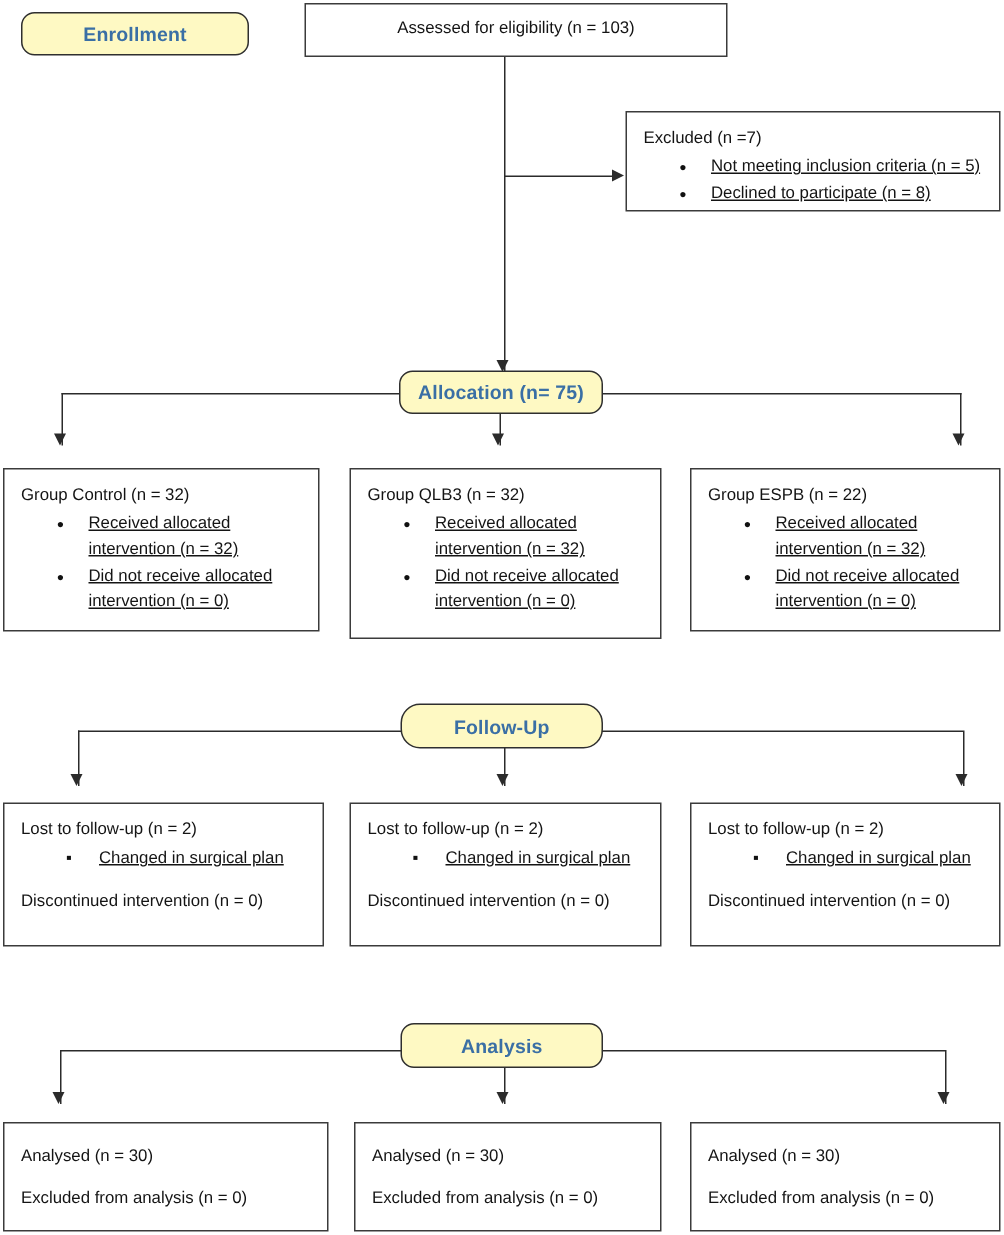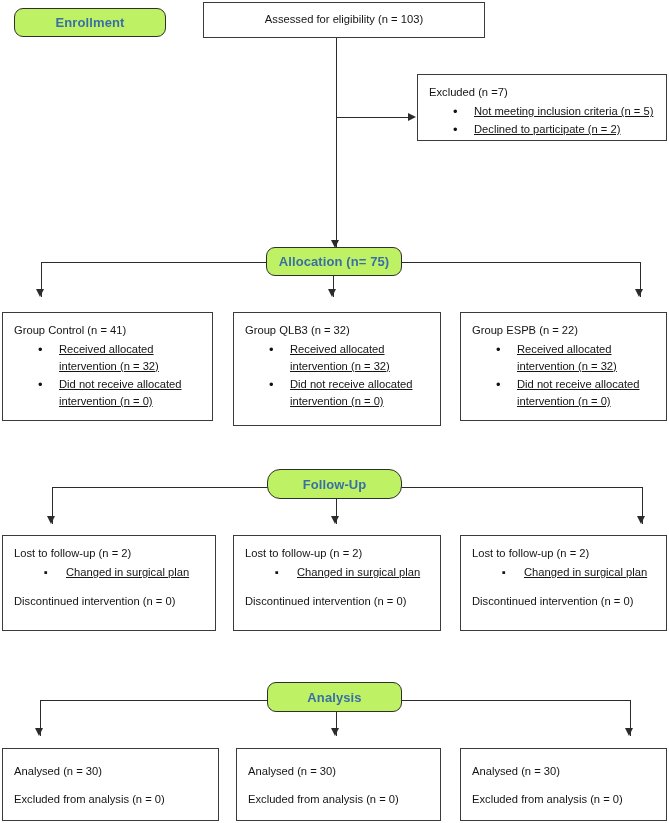--- a/index.html
+++ b/index.html
@@ -78,21 +78,21 @@
     padding-left: 52px;
   }
   ul.bul.sq li::before {
     left: 30px;
   }
 
   
   .pill {
     position: absolute;
     box-sizing: border-box;
-    background: #bef264;
+    background: #fef9c3;
     border: 1.4px solid #2f2f2f;
     border-radius: 9px;
     display: flex;
     align-items: center;
     justify-content: center;
     font-weight: bold;
     font-size: 13px;
     color: #3A6FA5;
     letter-spacing: 0.1px;
     z-index: 5;
@@ -145,40 +145,40 @@
   <div class="arrow-down" style="left:331.4px; top:240px;"></div>
 
   <div class="hline" style="left:336px; top:117px; width:74px;"></div>
   <div class="arrow-right" style="left:408px; top:112.8px;"></div>
 
   <div class="box" style="left:417px; top:74px; width:250px; height:67px;">
     <div class="pad">
       <div class="line">Excluded (n =7)</div>
       <ul class="bul">
         <li>Not meeting inclusion criteria (n = 5)</li>
-        <li>Declined to participate (n = 2)</li>
+        <li>Declined to participate (n = 8)</li>
       </ul>
     </div>
   </div>
 
   <div class="hline" style="left:41px; top:262px; width:600px;"></div>
   <div class="vline" style="left:41px; top:262px; height:35px;"></div>
   <div class="arrow-down" style="left:36.4px; top:289px;"></div>
   <div class="vline" style="left:333px; top:272px; height:25px;"></div>
   <div class="arrow-down" style="left:328.4px; top:289px;"></div>
   <div class="vline" style="left:640px; top:262px; height:35px;"></div>
   <div class="arrow-down" style="left:635.4px; top:289px;"></div>
 
   <div class="pill" style="left:266px; top:247px; width:136px; height:29px;">
     <span>Allocation (n= 75)</span>
   </div>
 
   <div class="box" style="left:2px; top:312px; width:211px; height:109px;">
     <div class="pad">
-      <div class="line">Group Control (n = 41)</div>
+      <div class="line">Group Control (n = 32)</div>
       <ul class="bul">
         <li>Received allocated intervention (n = 32)</li>
         <li>Did not receive allocated intervention (n = 0)</li>
       </ul>
     </div>
   </div>
 
   <div class="box" style="left:233px; top:312px; width:208px; height:114px;">
     <div class="pad">
       <div class="line">Group QLB3 (n = 32)</div>

